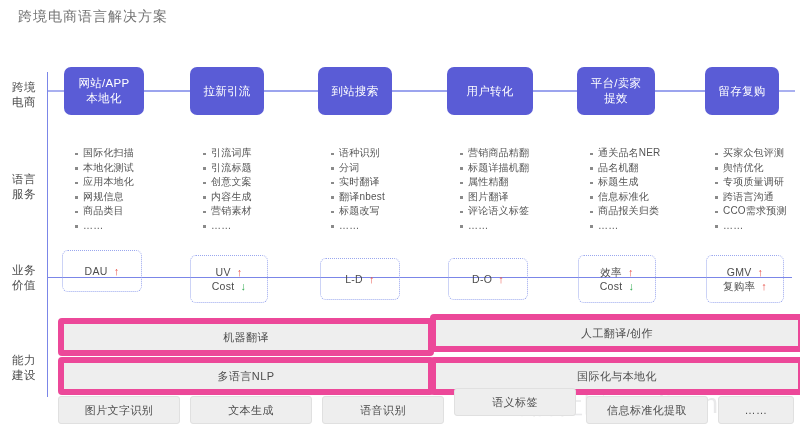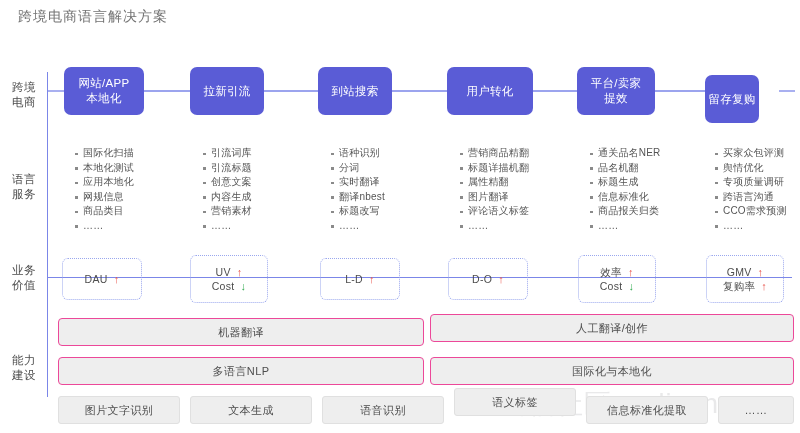--- a/index.html
+++ b/index.html
@@ -164,21 +164,21 @@
     line-height: 11px;
     font-weight: bold;
   }
   .arrow.up { color: #e8534a; }
   .arrow.down { color: #34ad52; }
 
   
   .cap-bar {
     position: absolute;
     background: #eeeeee;
-    border: 1px solid #ec4899;
+    border: 6px solid #ec4899;
     border-radius: 4px;
     display: flex;
     align-items: center;
     justify-content: center;
     font-size: 11px;
     color: #4d4d4d;
     z-index: 2;
     letter-spacing: 0.4px;
     white-space: nowrap;
   }
@@ -245,21 +245,21 @@
 <div class="stage-box" id="stage-2" style="left: 318px; width: 74px;">
   <span class="stage-text">到站搜索</span>
 </div>
 <div class="stage-box" id="stage-3" style="left: 447px; width: 86px;">
   <span class="stage-text">用户转化</span>
 </div>
 <div class="stage-box" id="stage-4" style="left: 577px; width: 78px;">
   <span class="stage-text">平台/卖家
 提效</span>
 </div>
-<div class="stage-box" id="stage-5" style="left: 705px; width: 54px; margin-top: 8px;">
+<div class="stage-box" id="stage-5" style="left: 705px; width: 74px;">
   <span class="stage-text">留存复购</span>
 </div>
 
 <div id="service-columns-host">
     <div class="service-col" style="left: 62px;">
       <ul>
         <li>国际化扫描</li>
         <li>本地化测试</li>
         <li>应用本地化</li>
         <li>网规信息</li>
@@ -314,21 +314,21 @@
         <li>专项质量调研</li>
         <li>跨语言沟通</li>
         <li>CCO需求预测</li>
         <li>……</li>
       </ul>
     </div>
   </div>
 
 <div class="value-line"></div>
 <div id="value-boxes-host">
-    <div class="value-box" style="left: 62px; top: 258px; width: 78px; height: 40px;">
+    <div class="value-box" style="left: 62px; top: 250px; width: 78px; height: 40px;">
       <div class="value-row">
         <span class="vlabel">DAU</span>
         <span class="arrow up">↑</span>
       </div>
     </div>
     <div class="value-box" style="left: 190px; top: 255px; width: 76px; height: 46px;">
       <div class="value-row">
         <span class="vlabel">UV</span>
         <span class="arrow up">↑</span>
       </div>

